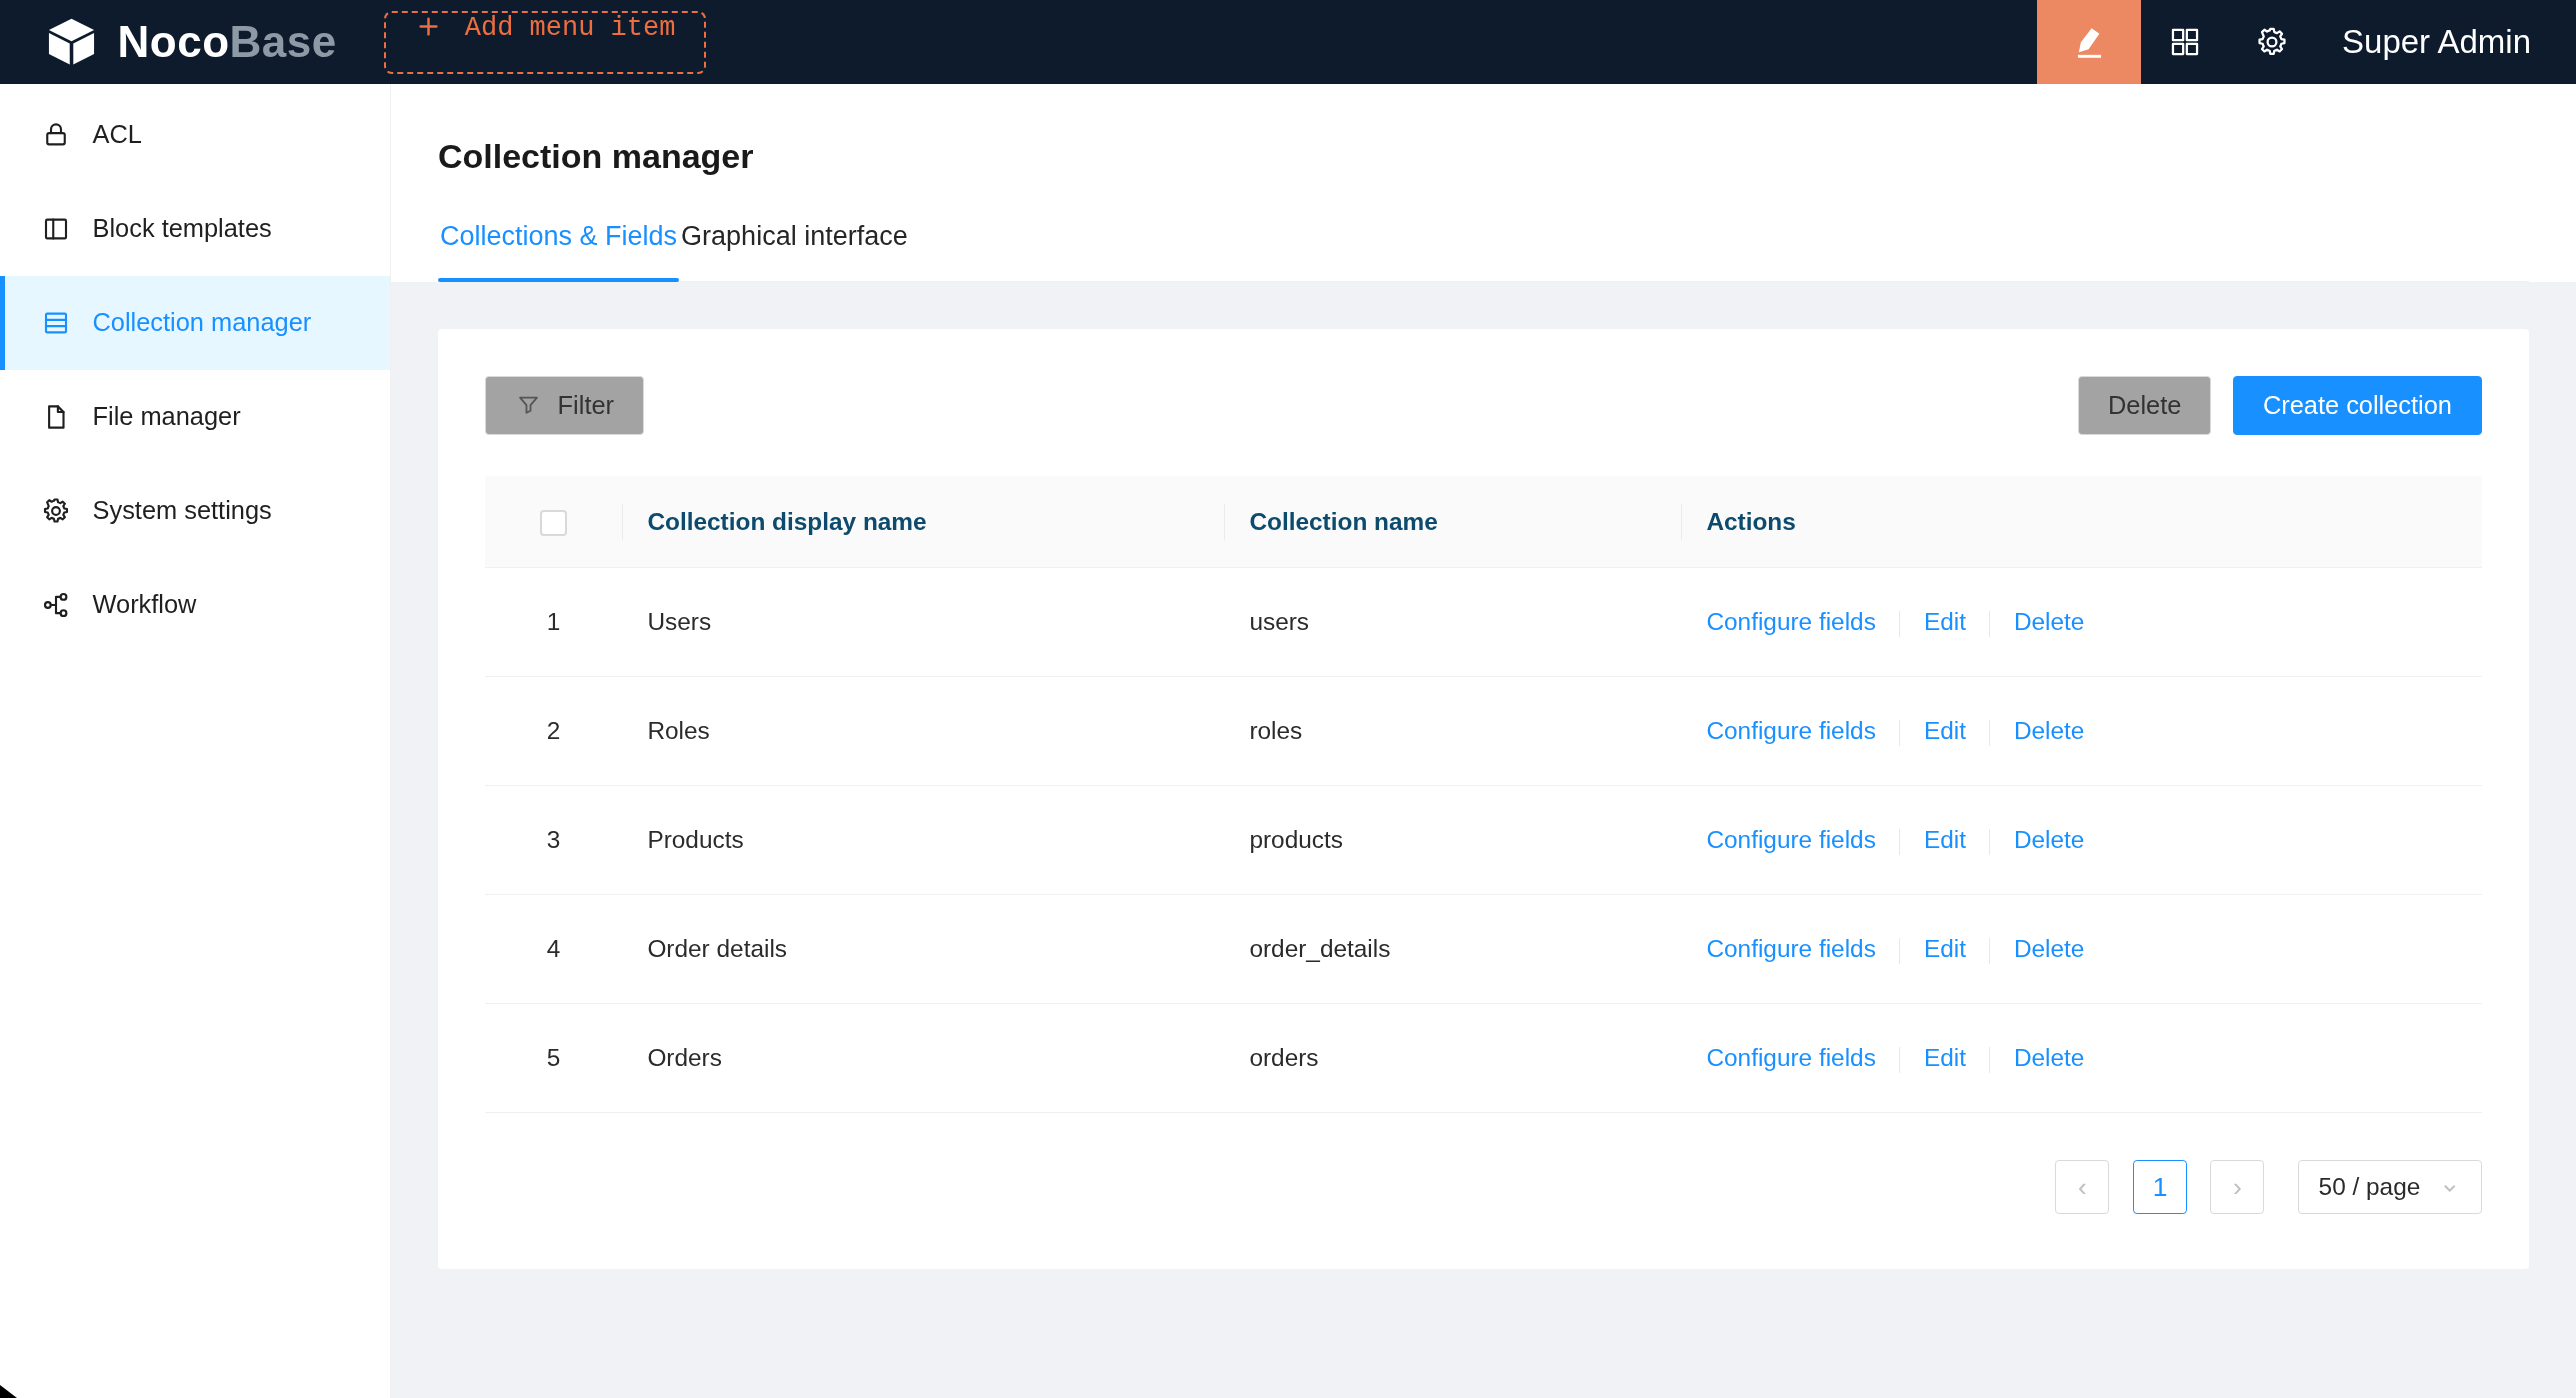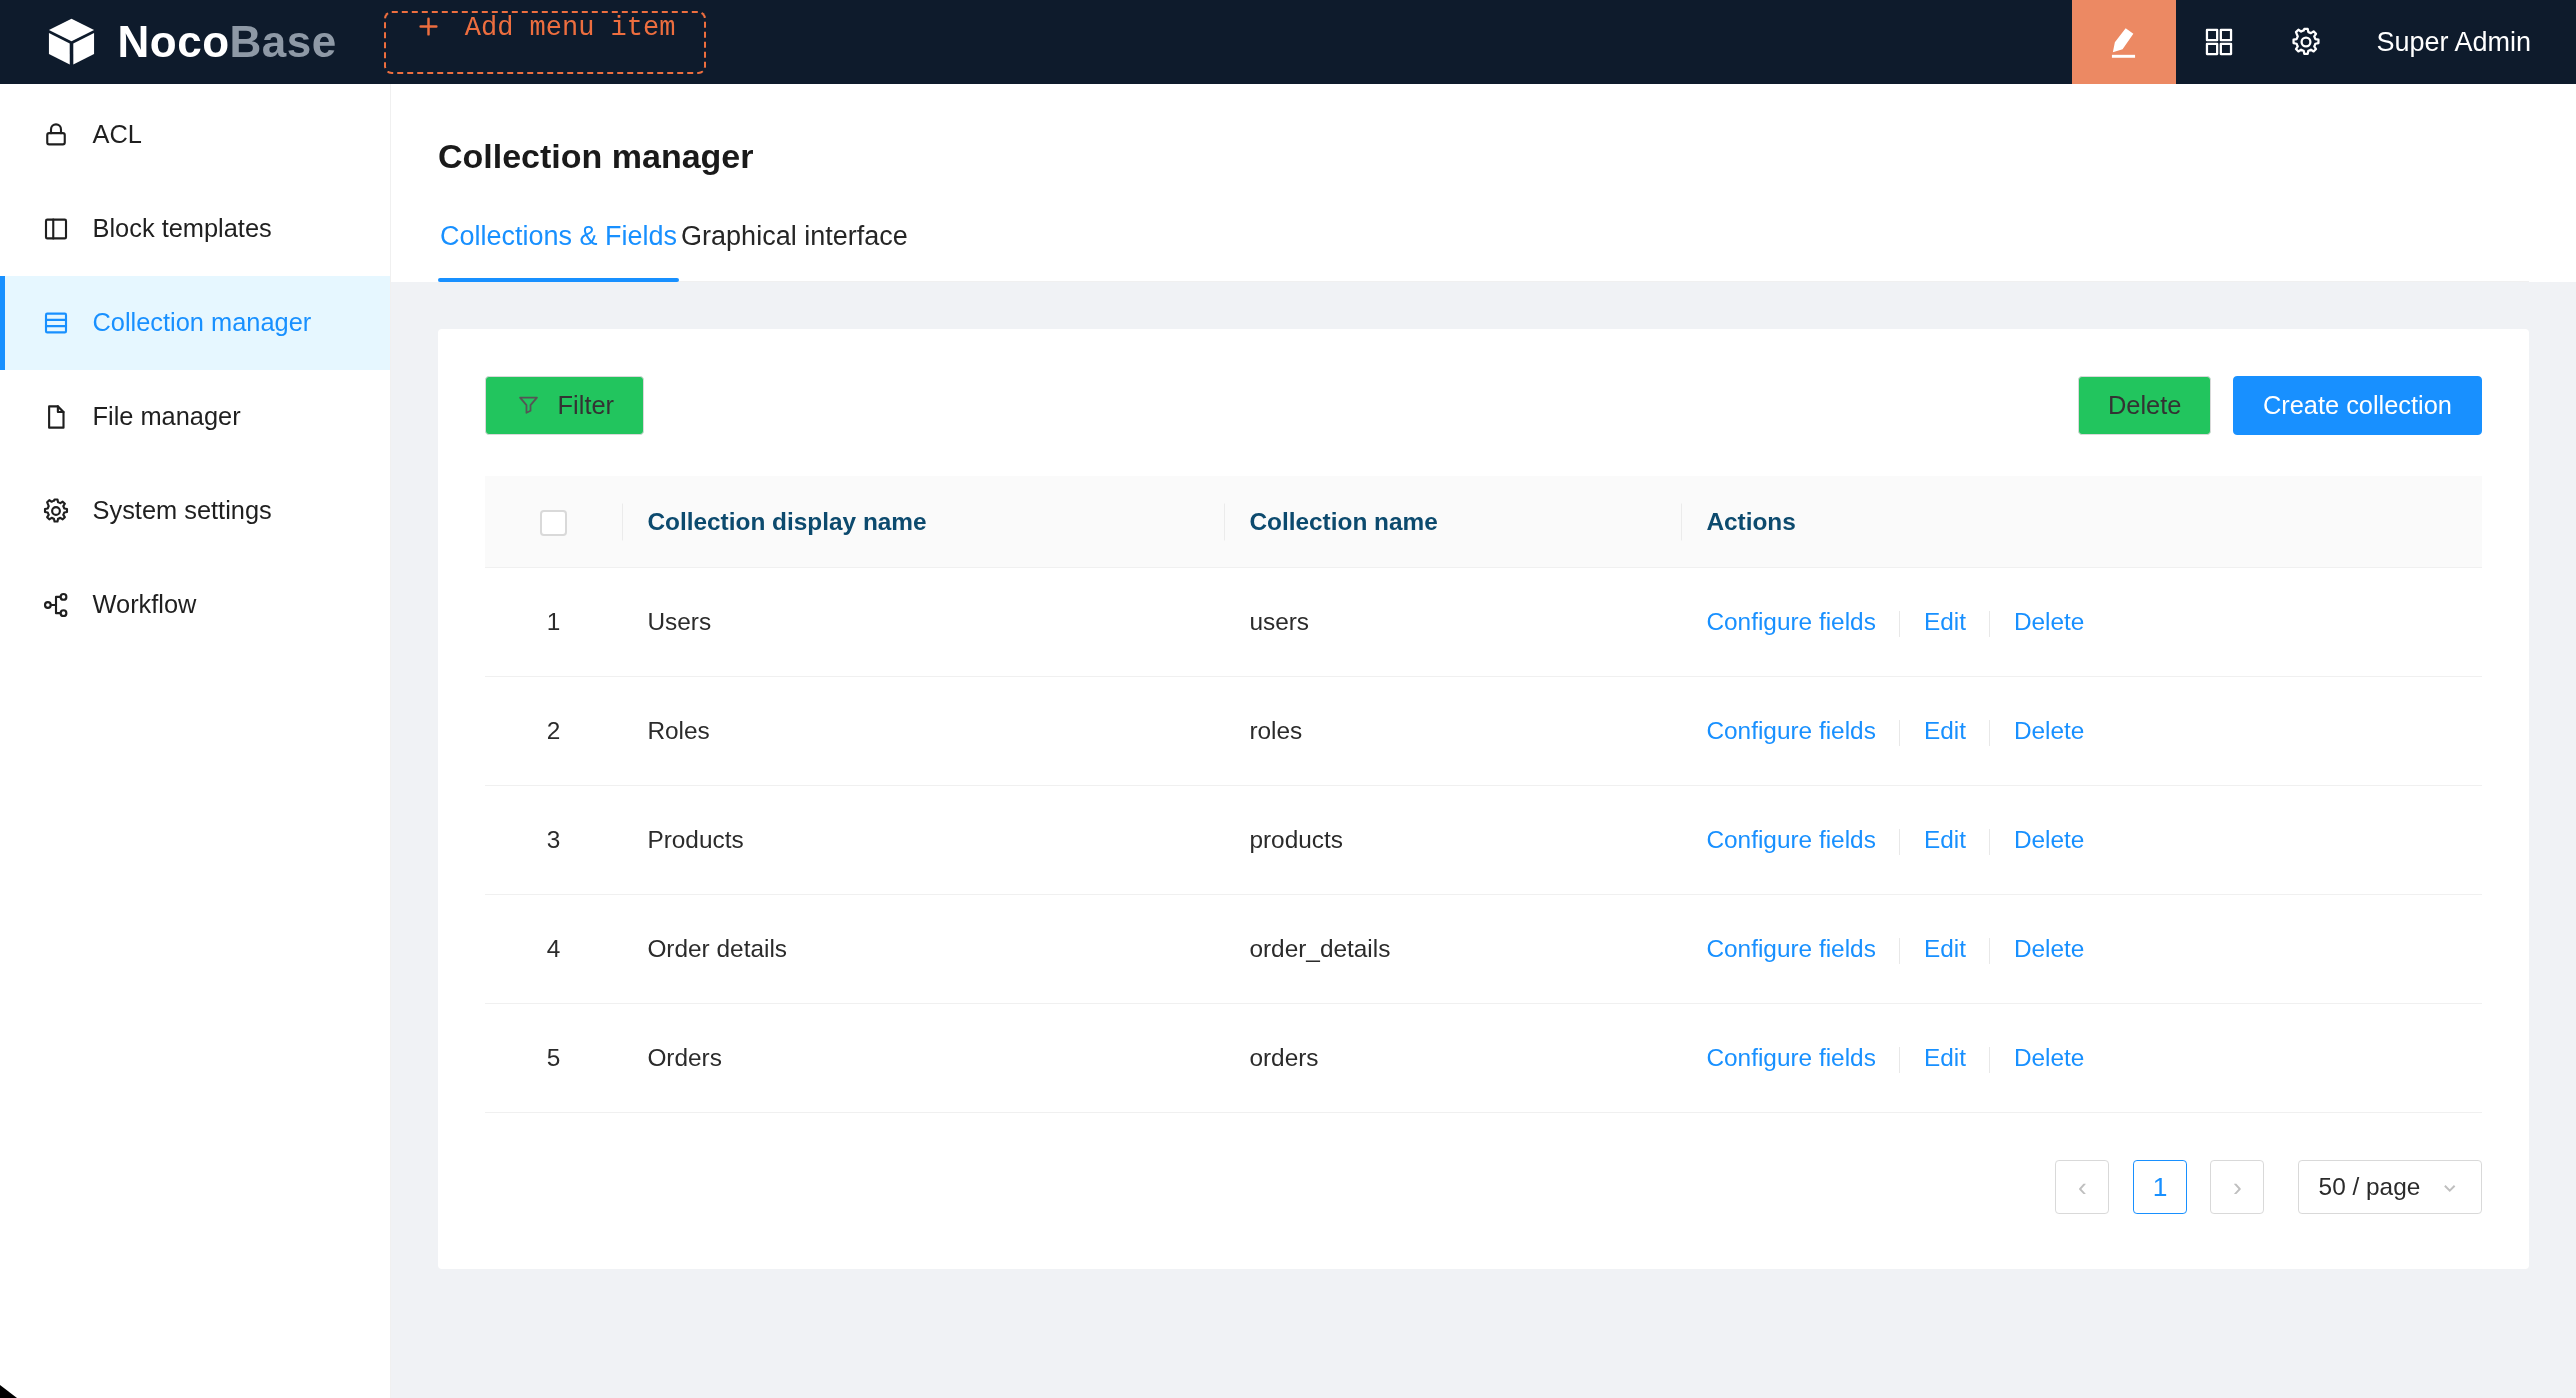--- a/index.html
+++ b/index.html
@@ -23,21 +23,21 @@
   .add-menu{margin-left:47px;height:63px;display:inline-flex;align-items:flex-start;gap:23px;
     padding:0 29px;background:transparent;border:2px dashed var(--accent-orange);
     border-radius:7.8px;color:var(--accent-orange);font-size:27px;cursor:pointer;
     font-family:Liberation Mono, monospace;white-space:nowrap}
   .add-menu svg{width:27px;height:27px;stroke:currentColor;fill:none;stroke-width:2.2;stroke-linecap:round}
   .topbar-right{margin-left:auto;display:flex;align-items:center;height:100%}
   .designer-btn{width:104px;height:100%;background:var(--designer-button-bg);display:flex;align-items:center;justify-content:center;cursor:pointer}
   .designer-btn svg{width:37px;height:37px}
   .icon-btn{padding:0 26.4px;height:100%;display:flex;align-items:center;cursor:pointer}
   .icon-btn svg{width:34px;height:34px;stroke:#fff;fill:none;stroke-width:1.6;stroke-linejoin:round;stroke-linecap:round}
-  .user-name{font-size:27px;padding:0 45px 0 27px;cursor:pointer;white-space:nowrap}
+  .user-name{font-size:33px;padding:0 45px 0 27px;cursor:pointer;white-space:nowrap}
 
   
   .body{flex:1;display:flex;min-height:0}
   .sidebar{width:391px;flex:0 0 391px;background:#fff;border-right:1px solid #f0f0f0;padding-top:3.9px}
   .side-item{height:94px;display:flex;align-items:center;gap:21.5px;padding:0 23.5px 0 41px;
     font-size:25.4px;color:#1f1f1f;cursor:pointer;position:relative;white-space:nowrap}
   .side-item svg{width:30px;height:30px;fill:none;stroke:currentColor;stroke-width:1.7;stroke-linecap:round;stroke-linejoin:round;flex:0 0 auto}
   .side-item.active{background:var(--selected-menu-bg);color:var(--accent-blue)}
   .side-item.active::before{content:"";position:absolute;left:0;top:0;bottom:0;width:4.9px;background:var(--accent-blue)}
 
@@ -48,21 +48,21 @@
   .tab{font-size:27px;padding:5.9px 2px 29px 2px;color:#262626;cursor:pointer;position:relative;white-space:nowrap}
   .tab.active{color:var(--accent-blue)}
   .tab.active::after{content:"";position:absolute;left:0;right:0;bottom:-1px;height:3.9px;background:var(--accent-blue);border-radius:2px}
 
   .content{flex:1;padding:47px;min-height:0}
   .card{background:#fff;border-radius:3.9px;padding:47px 47px 55px 47px}
 
   
   .card-toolbar{display:flex;align-items:center}
   .btn{height:59px;padding:0 29px;font-size:25.4px;border-radius:3.9px;border:1px solid #d9d9d9;
-    background:#22c55e;color:#333;display:inline-flex;align-items:center;gap:15.6px;cursor:pointer;
+    background:#a3a3a3;color:#333;display:inline-flex;align-items:center;gap:15.6px;cursor:pointer;
     font-family:inherit;white-space:nowrap}
   .btn svg{width:27px;height:27px;fill:none;stroke:#555;stroke-width:1.6;stroke-linejoin:round}
   .btn-primary{background:var(--accent-blue);border-color:var(--accent-blue);color:#fff}
   .toolbar-right{margin-left:auto;display:flex;gap:21.5px}
 
   
   table{width:100%;border-collapse:collapse;table-layout:fixed;margin-top:41px}
   thead th{background:#fafafa;height:92px;font-size:24.4px;font-weight:700;text-align:left;
     color:#0c4a6e;padding:0 25.4px;position:relative;border-bottom:1px solid #f0f0f0}
   thead th.col-sel{text-align:center;padding:0}

